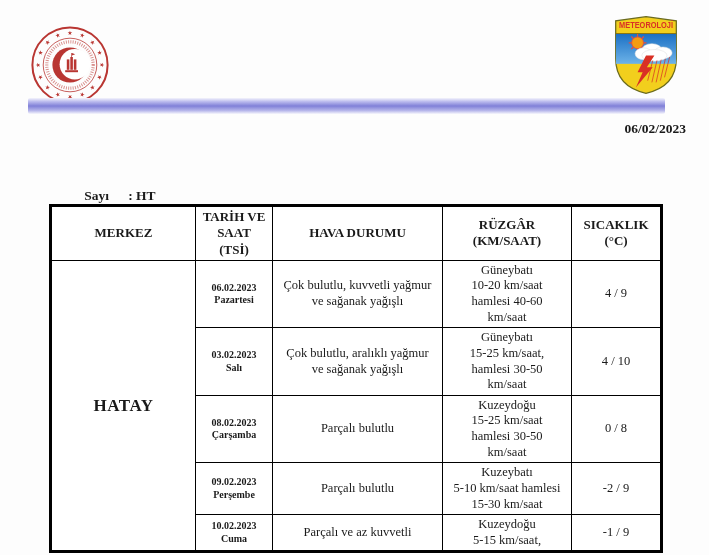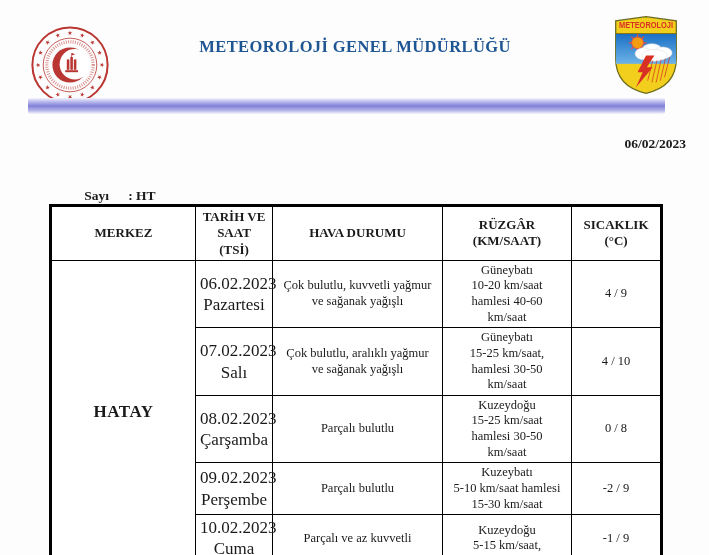--- a/index.html
+++ b/index.html
@@ -24,21 +24,21 @@
   .title-l2   { font-size:16.5px; letter-spacing:.2px; margin-top:2px; }
   .title-l3   { font-size:16.5px; letter-spacing:.4px; margin-top:2px; }
 
   .hr-bar {
     position:absolute; left:28px; top:98px; width:637px; height:16px;
     background:linear-gradient(180deg,#f4f4fc 0%,#bcbcee 22%,
                var(--divider_mid,#8080d8) 50%,#b5b5ea 78%,#f7f7fd 100%);
     border-radius:2px;
   }
 
-  .doc-date { position:absolute; top:136px; right:23px;
+  .doc-date { position:absolute; top:121px; right:23px;
               font-size:13.5px; font-weight:bold; }
 
   .meta { position:absolute; top:149px; left:64px; font-size:13.5px; font-weight:bold; line-height:1.35; }
   .meta-row { white-space:pre; }
   .meta-label { display:inline-block; width:44px;margin-top:20px; }
 
   
   table.forecast {
     position:absolute; top:204px; left:49px;
     width:611px; table-layout:fixed;
@@ -47,21 +47,21 @@
     background:#fff;
   }
   .forecast th, .forecast td {
     border:1.5px solid var(--border_black,#000);
     text-align:center; vertical-align:middle;
     white-space:pre-line; padding:2px 4px;
     line-height:1.25;
   }
   .forecast th { font-size:13px; font-weight:bold; height:52px; }
   .merkez-cell { font-size:17px; font-weight:bold; letter-spacing:.5px; }
-  .date-cell   { font-size:17px; font-weight:normal; }
+  .date-cell   { font-size:10px; font-weight:bold; }
   .wx-cell, .wind-cell, .temp-cell { font-size:12.5px; }
   tr.r0 td { height:55px; } tr.r1 td { height:59px; } tr.r2 td { height:58px; }
   tr.r3 td { height:47px; } tr.r4 td { height:34px; }
 </style>
 </head>
 <body>
 
 <div class="page">
 
   <svg class="seal" viewBox="0 0 100 100">
@@ -92,21 +92,20 @@
       <rect x="46" y="43" width="3.2" height="13"></rect>
       <rect x="50.4" y="40" width="3.2" height="16"></rect>
       <rect x="54.8" y="43" width="3.2" height="13"></rect>
       <rect x="44" y="56.5" width="16" height="2.5"></rect>
       <rect x="51.6" y="35" width="0.9" height="5"></rect>
       <polygon points="52.5,35 56.5,36.6 52.5,38.2"></polygon>
     </g>
   </svg>
 
   <div class="title-block">
-    <div class="title-l3">METEOROLOJİ GENEL MÜDÜRLÜĞÜ</div>
   </div>
 
   <svg class="shield" viewBox="0 0 80 95">
     <defs>
       <clipPath id="shieldClip">
         <path d="M40,2 L76,7 L76,52 C76,76 62,88 40,93 C18,88 4,76 4,52 L4,7 Z"></path>
       </clipPath>
       <linearGradient id="skyGrad" x1="0" y1="0" x2="0" y2="1">
         <stop offset="0" stop-color="#1a6fc4"></stop>
           <stop offset="1" stop-color="#6db3e8"></stop>
@@ -188,21 +187,21 @@
 Pazartesi</td>
         <td class="wx-cell">Çok bulutlu, kuvvetli yağmur
 ve sağanak yağışlı</td>
         <td class="wind-cell">Güneybatı
 10-20 km/saat
 hamlesi 40-60
 km/saat</td>
         <td class="temp-cell">4 / 9</td>
       </tr>
       <tr class="r1">
-        <td class="date-cell">07.02.2023
+        <td class="date-cell">03.02.2023
 Salı</td>
         <td class="wx-cell">Çok bulutlu, aralıklı yağmur
 ve sağanak yağışlı</td>
         <td class="wind-cell">Güneybatı
 15-25 km/saat,
 hamlesi 30-50
 km/saat</td>
         <td class="temp-cell">4 / 10</td>
       </tr>
       <tr class="r2">

